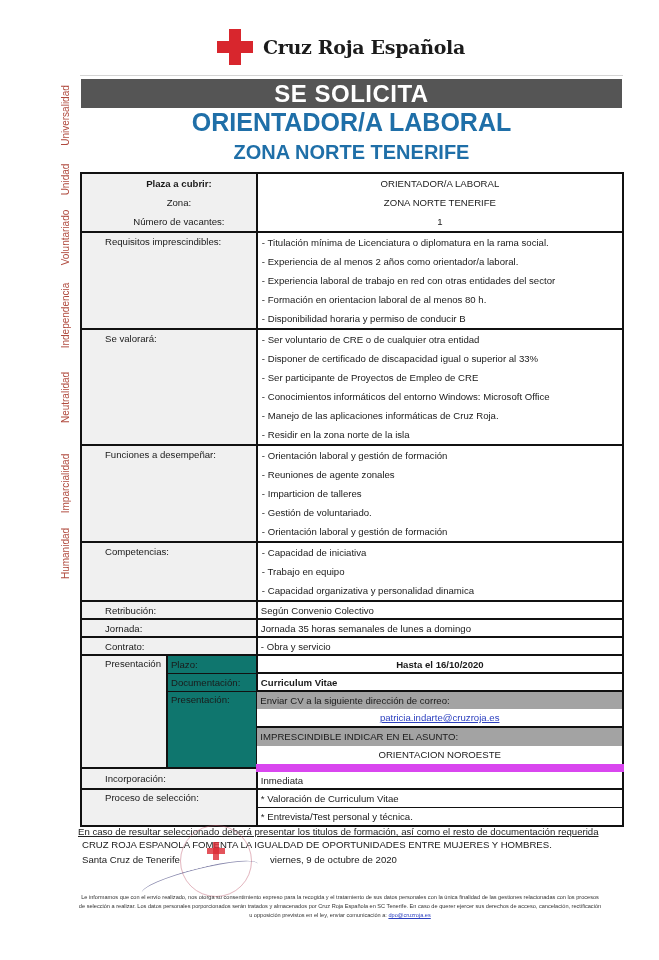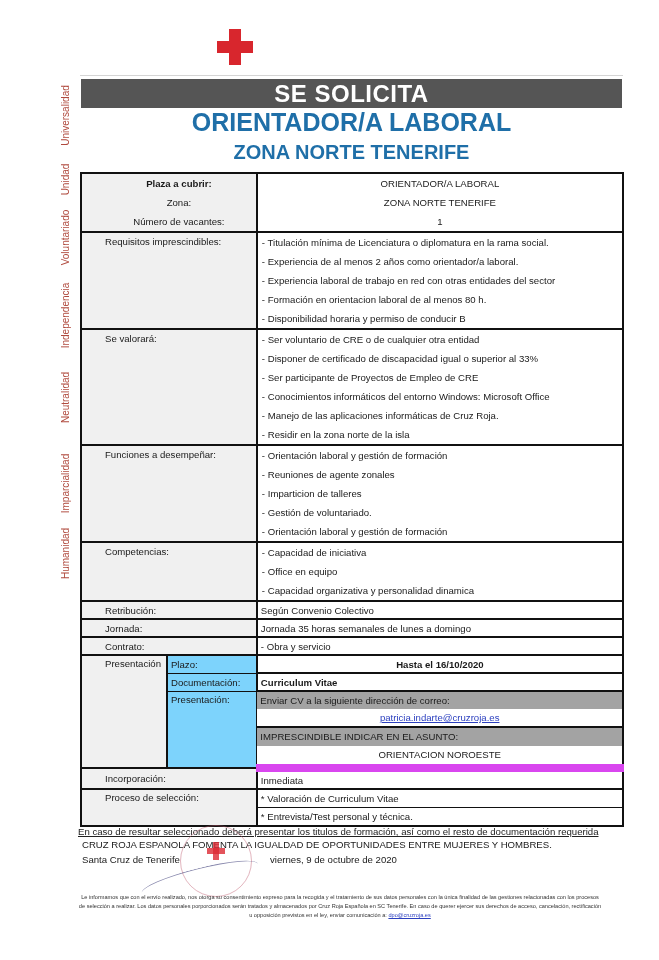--- a/index.html
+++ b/index.html
@@ -23,21 +23,21 @@
 
   table { position:absolute; left:80px; top:172px; width:544px; border-collapse:collapse; font-size:9.6px; }
   td { padding:0 3px; height:19px; vertical-align:middle; }
   .lab { background:#f0f0f0; border-left:2px solid #111; border-right:2px solid #111;padding-left:23px; }
   .val { border-right:2px solid #111; background:#fff; }
   .val .li { height:19px; line-height:19px; padding-left:4px; }
   .sec { border-top:2px solid #111; }
   .center { text-align:center; }
   .val.boxed { border:2px solid #111; }
   .lab.boxed { border:2px solid #111;margin-top:39px; }
-  .sub { background:#7dd3fc; border:1px solid #111; }
+  .sub { background:#0f766e; border:1px solid #111; }
   .bold { font-weight:bold; }
   .link { color:#2b3fbf; text-decoration:underline; }
   .grey { background:#a3a3a3; }
 
   .note { position:absolute; left:78px; top:826px; width:550px; font-size:9.6px; text-decoration:underline; color:#222; }
   .equal { position:absolute; left:82px; top:839px; font-size:9.6px; }
   .place { position:absolute; left:82px; top:854px; font-size:9.6px; }
   .date { position:absolute; left:270px; top:854px; font-size:9.6px; }
   .stamp { position:absolute; left:180px; top:825px; width:70px; height:70px; border:1px solid rgba(190,90,110,0.45); border-radius:50%; }
   .stamp .sc { position:absolute; left:26px; top:16px; width:18px; height:18px; }
@@ -45,20 +45,21 @@
   .stamp .sc::after { content:""; position:absolute; left:0; top:6px; width:18px; height:6px; background:rgba(220,40,50,0.8); }
   .sign { position:absolute; left:140px; top:868px; width:120px; height:20px; border-top:1px solid rgba(60,60,120,0.6); transform:rotate(-14deg); border-radius:50%; }
   .privacy { position:absolute; left:50px; top:893px; width:580px; font-size:5.6px; line-height:9px; text-align:center; color:#333; }
   .privacy a { color:#2b3fbf; text-decoration:underline; }
 </style>
 </head>
 <body>
 
 <div class="logo">
   <div class="cross"></div>
+  <span class="logo-text">Cruz Roja Española</span>
 </div>
 <div class="divider"></div>
 
 <div class="side">
   <span style="top:40px">Universalidad</span>
   <span style="top:104px">Unidad</span>
   <span style="top:162px">Voluntariado</span>
   <span style="top:240px">Independencia</span>
   <span style="top:322px">Neutralidad</span>
   <span style="top:408px">Imparcialidad</span>
@@ -116,21 +117,21 @@
       <div class="li">- Reuniones de agente zonales</div>
       <div class="li">- Imparticion de talleres</div>
       <div class="li">- Gestión de voluntariado.</div>
       <div class="li">- Orientación laboral y gestión de formación</div>
     </td>
   </tr>
   <tr class="sec">
     <td colspan="2" class="lab" style="vertical-align:top;padding-top:3px">Competencias:</td>
     <td class="val" style="padding:0">
       <div class="li">- Capacidad de iniciativa</div>
-      <div class="li">- Office en equipo</div>
+      <div class="li">- Trabajo en equipo</div>
       <div class="li">- Capacidad organizativa y personalidad dinamica</div>
     </td>
   </tr>
   <tr>
     <td colspan="2" class="lab boxed" style="height:16px">Retribución:</td>
     <td class="val boxed" style="height:16px">Según Convenio Colectivo</td>
   </tr>
   <tr>
     <td colspan="2" class="lab boxed" style="height:16px">Jornada:</td>
     <td class="val boxed" style="height:16px">Jornada 35 horas semanales de lunes a domingo</td>

